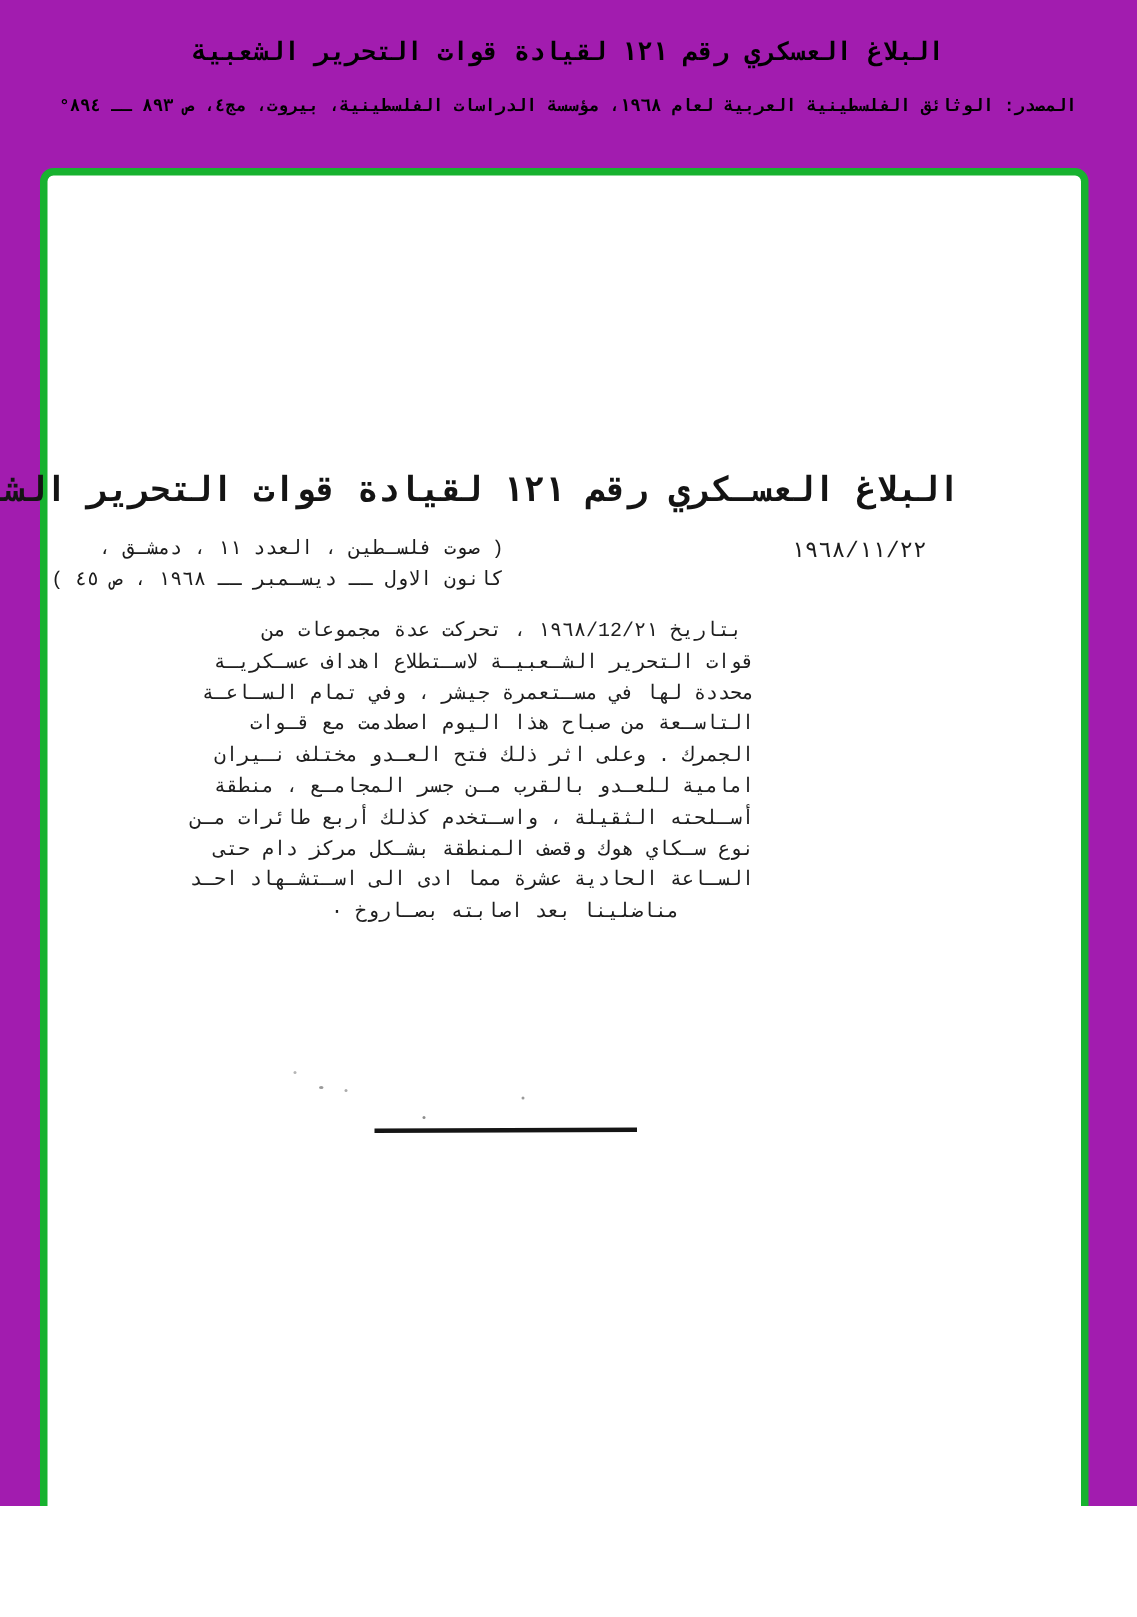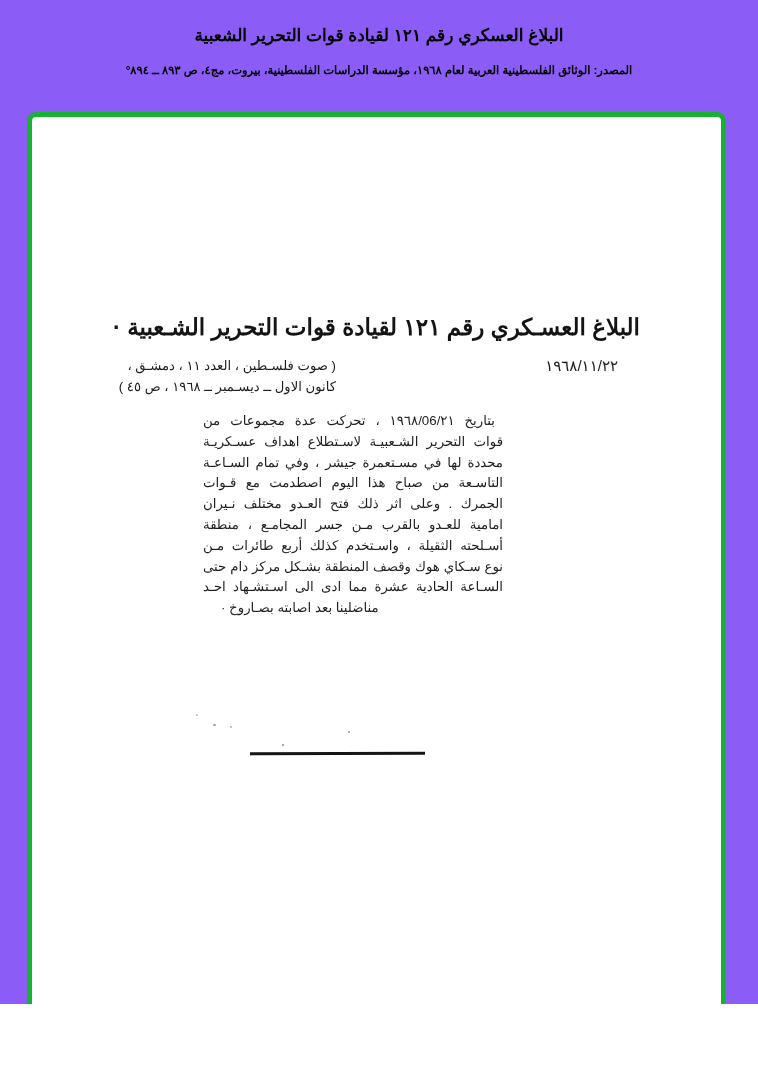--- a/index.html
+++ b/index.html
@@ -1,18 +1,18 @@
 <!DOCTYPE html>
 <html lang="ar" dir="rtl"><head>
 <meta charset="utf-8">
 <style>
   html,body { margin:0; padding:0; background:#ffffff; }
   .page {
-    position:relative; width:758px; height:1004px; background:#8b5cf6;
-    font-family:Liberation Sans, sans-serif; direction:rtl; overflow:hidden; color:#111;
+    position:relative; width:758px; height:1004px; background:#a21caf;
+    font-family:Liberation Mono, monospace; direction:rtl; overflow:hidden; color:#111;
   }
   .hdr-title {
     position:absolute; top:25px; left:0; right:0; text-align:center;
     font-size:17px; font-weight:bold; color:#000; letter-spacing:0.2px;
   }
   .hdr-source {
     position:absolute; top:63px; left:0; right:0; text-align:center;
     font-size:11.5px; font-weight:bold; color:#000;
   }
   .scan-box {
@@ -66,21 +66,21 @@
     <div class="doc-title">البلاغ العسـكري رقم ١٢١ لقيادة قوات التحرير الشـعبية ·</div>
 
     <div class="doc-date">١٩٦٨/١١/٢٢</div>
 
     <div class="citation">
       <div>( صوت فلسـطين ، العدد ١١ ، دمشـق ،</div>
       <div>كانون الاول ــ ديسـمبر ــ ١٩٦٨ ، ص ٤٥ )</div>
     </div>
 
     <div class="para para1">
-      <div class="bline first">بتاريخ ١٩٦٨/06/٢١ ، تحركت عدة مجموعات من</div>
+      <div class="bline first">بتاريخ ١٩٦٨/12/٢١ ، تحركت عدة مجموعات من</div>
       <div class="bline">قوات التحرير الشـعبيـة لاسـتطلاع اهداف عسـكريـة</div>
       <div class="bline">محددة لها في مسـتعمرة جيشر ، وفي تمام السـاعـة</div>
       <div class="bline">التاسـعة من صباح هذا اليوم اصطدمت مع قـوات</div>
       <div class="bline">الجمرك . وعلى اثر ذلك فتح العـدو مختلف نـيران</div>
       <div class="bline">امامية للعـدو بالقرب مـن جسر المجامـع ، منطقة</div>
       <div class="bline">أسـلحته الثقيلة ، واسـتخدم كذلك أربع طائرات مـن</div>
       <div class="bline">نوع سـكاي هوك وقصف المنطقة بشـكل مركز دام حتى</div>
       <div class="bline">السـاعة الحادية عشرة مما ادى الى اسـتشـهاد احـد</div>
       <div class="bline p1-last">مناضلينا بعد اصابته بصـاروخ ·</div>
     </div>

